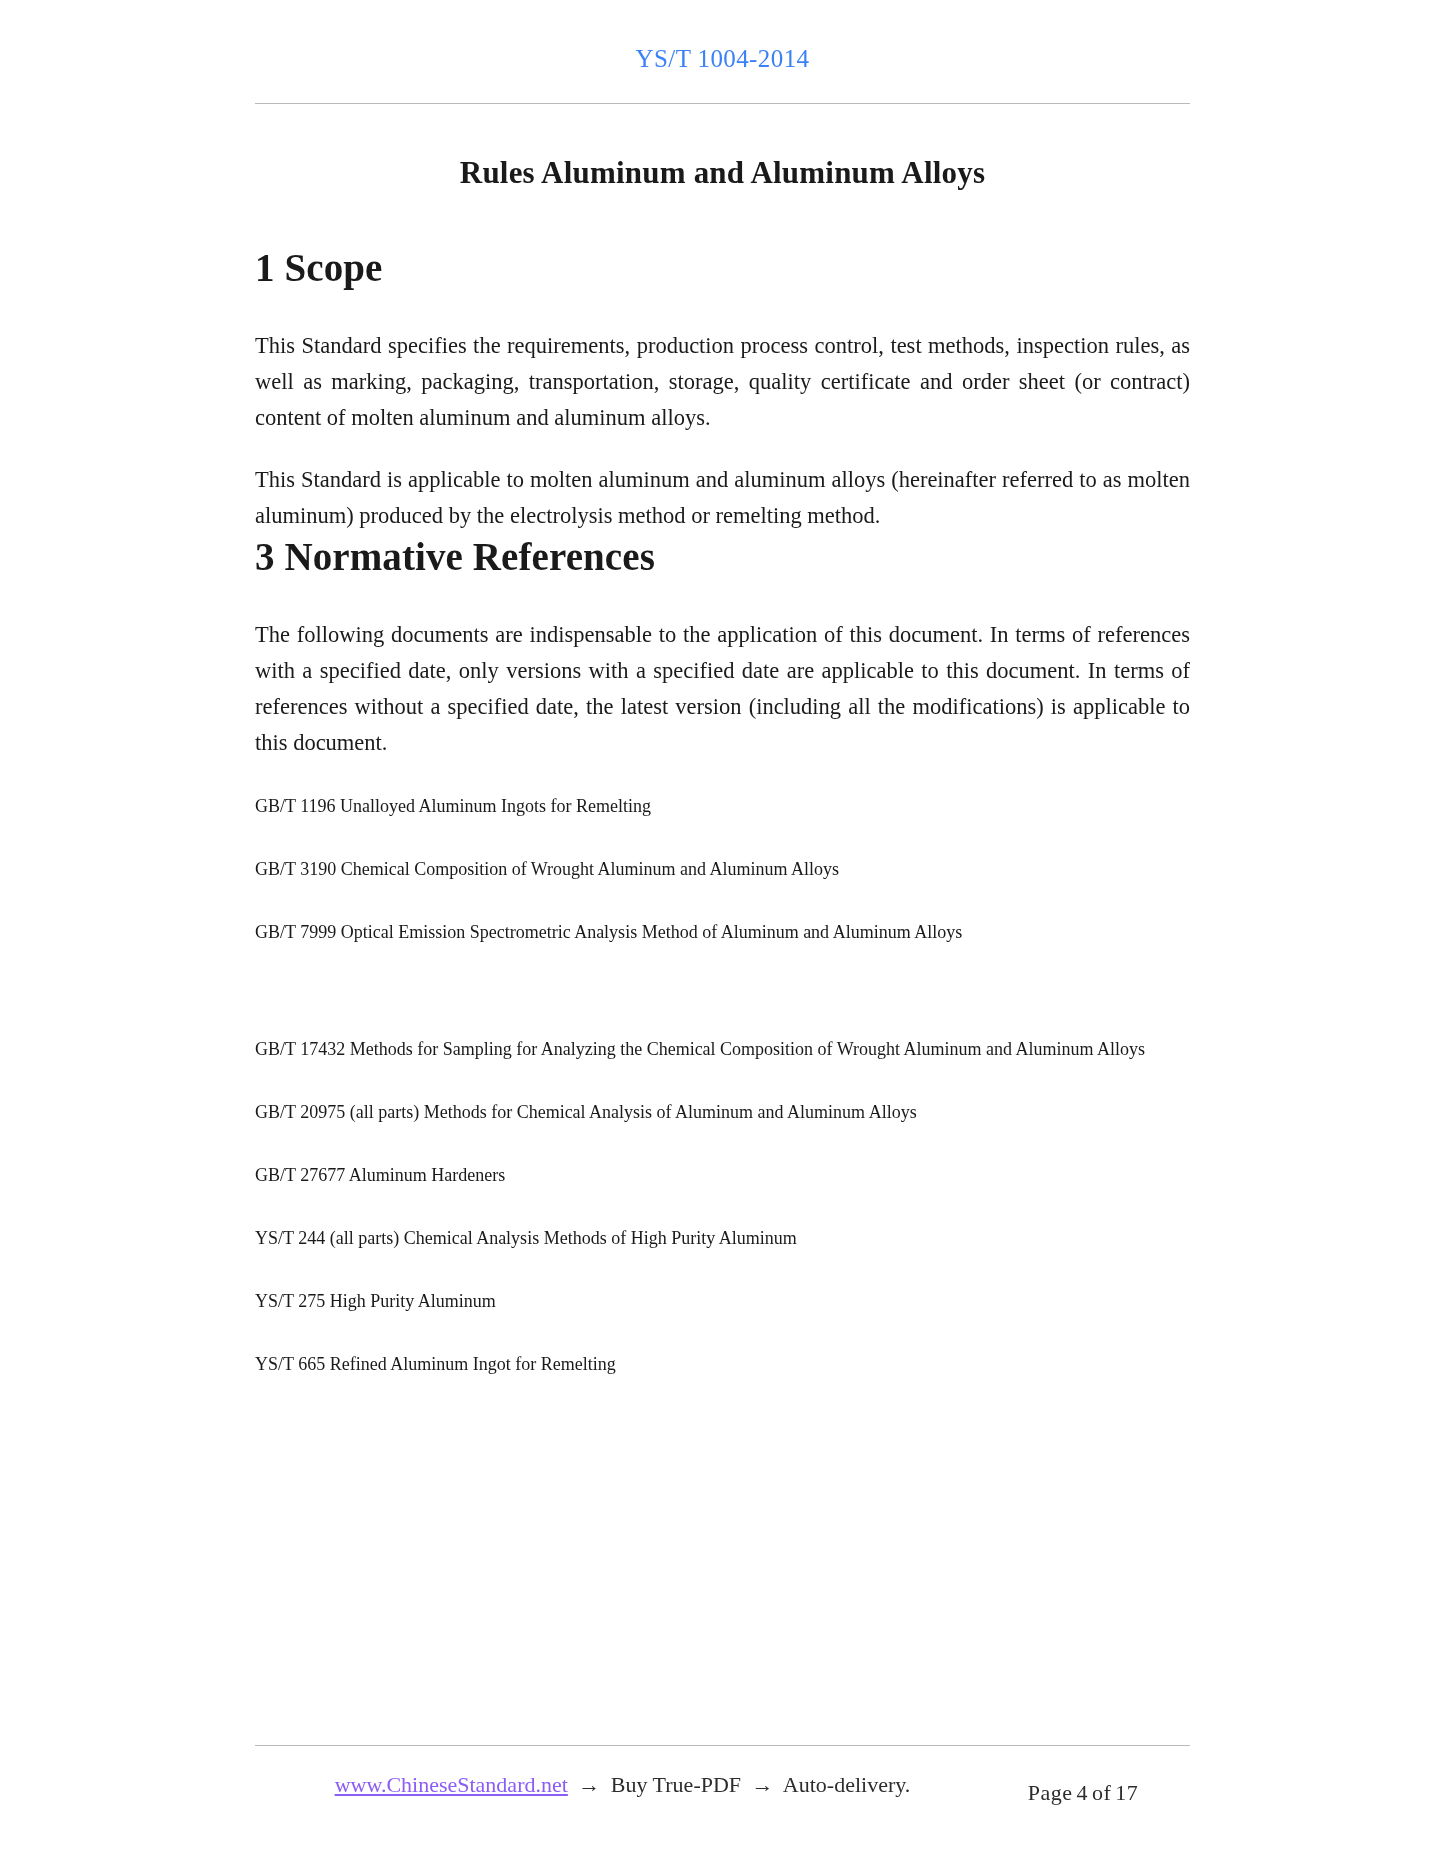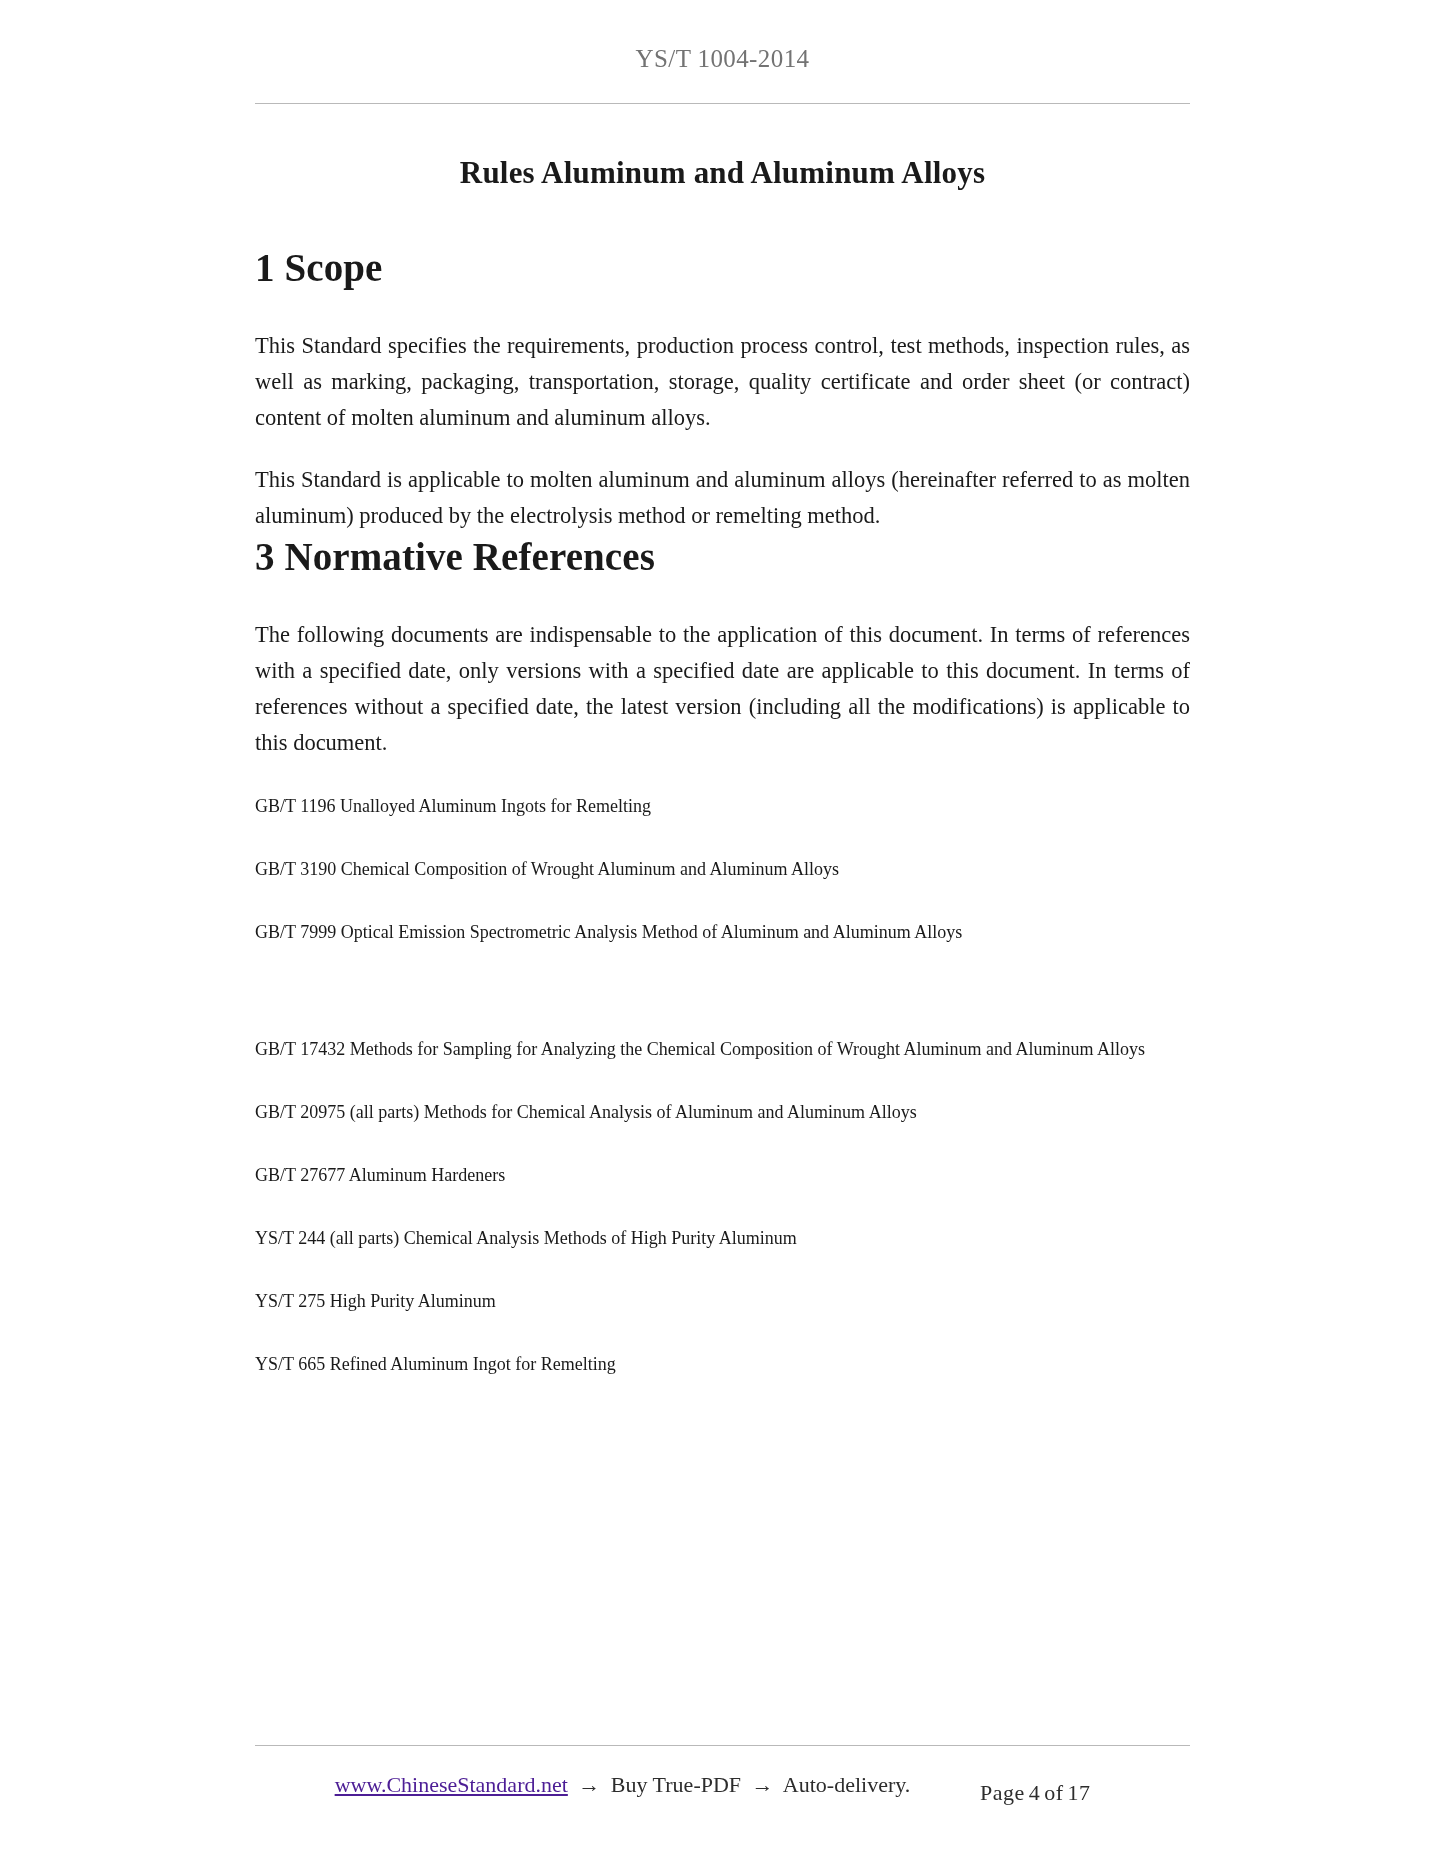--- a/index.html
+++ b/index.html
@@ -26,21 +26,21 @@
   }
   .header {
     position: absolute;
     left: 255px;
     top: 45px;
     width: 935px;
     text-align: center;
   }
   .header-text {
     font-size: 25px;
-    color: #737373;
+    color: #3b82f6;
     letter-spacing: 0.4px;
     font-family: "Liberation Serif", serif;
   }
   .header-rule {
     position: absolute;
     left: 255px;
     top: 103px;
     width: 935px;
     height: 1px;
     background: #b9b9b9;
@@ -107,27 +107,27 @@
     align-items: center;
   }
   .footer-left {
     flex: 1;
     text-align: center;
     padding-left: 10px;
     white-space: nowrap;
   }
   .footer-link {
     text-decoration: underline;
-    color: #4c1d95;
+    color: #8b5cf6;
     font-family: Liberation Serif, serif;
   }
   .arrow { padding: 0 5px; }
   .footer-right {
     width: 210px;
-    text-align: left;
+    text-align: center;
     white-space: nowrap;
     letter-spacing: 0.5px;
     margin-top: 16px;
   }
   .pnum { padding: 0 4px; font-weight: normal; }
 </style>
 </head>
 <body>
 
 <div class="page">

